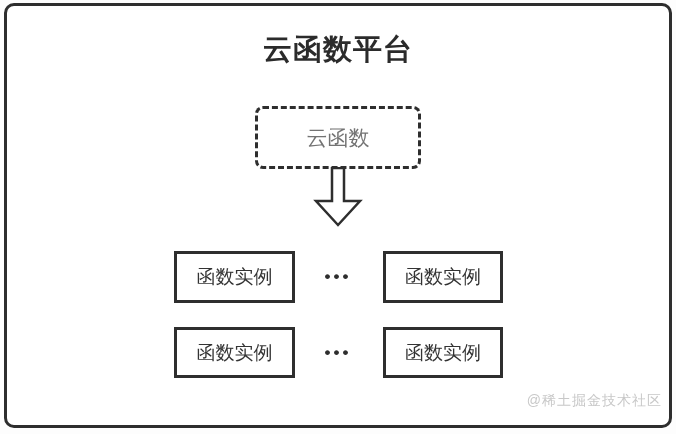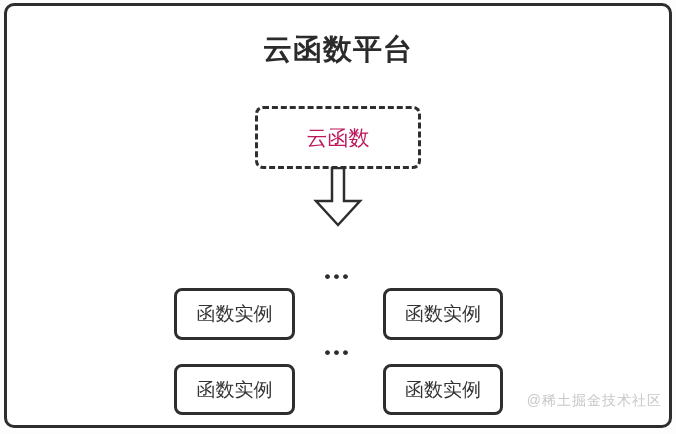--- a/index.html
+++ b/index.html
@@ -45,39 +45,38 @@
     box-sizing: border-box;
     border: 3px dashed #2e2e2e;
     border-radius: 8px;
     background: #ffffff;
     display: flex;
     align-items: center;
     justify-content: center;
   }
   .dashed-node span {
     font-size: 21px;
-    color: #be185d;
+    color: #737373;
   }
   .arrow-svg {
     position: absolute;
     left: 313px;
     top: 167px;
     width: 50px;
     height: 60px;
   }
   .inst-node {
     position: absolute;
     box-sizing: border-box;
     border: 3px solid #2e2e2e;
-    border-radius: 8px;
+    border-radius: 0;
     background: #ffffff;
     display: flex;
     align-items: center;
     justify-content: center;
-    margin-top: 37px;
   }
   .inst-node span {
     font-size: 19px;
     color: #333333;
   }
   .inst-r1-left  { left: 174px; top: 251px; width: 121px; height: 52px; }
   .inst-r1-right { left: 383px; top: 251px; width: 120px; height: 52px; }
   .inst-r2-left  { left: 174px; top: 327px; width: 121px; height: 51px; }
   .inst-r2-right { left: 383px; top: 327px; width: 120px; height: 51px; }
   .dots {

